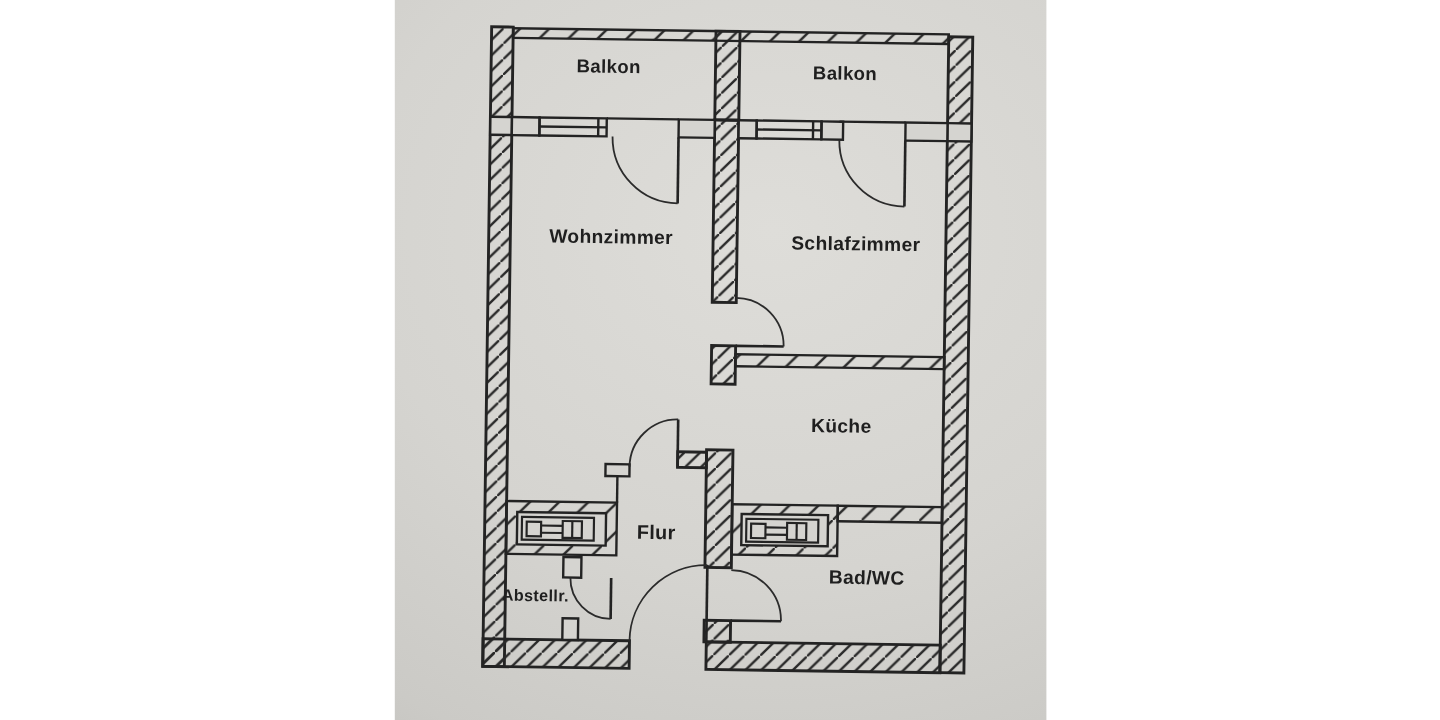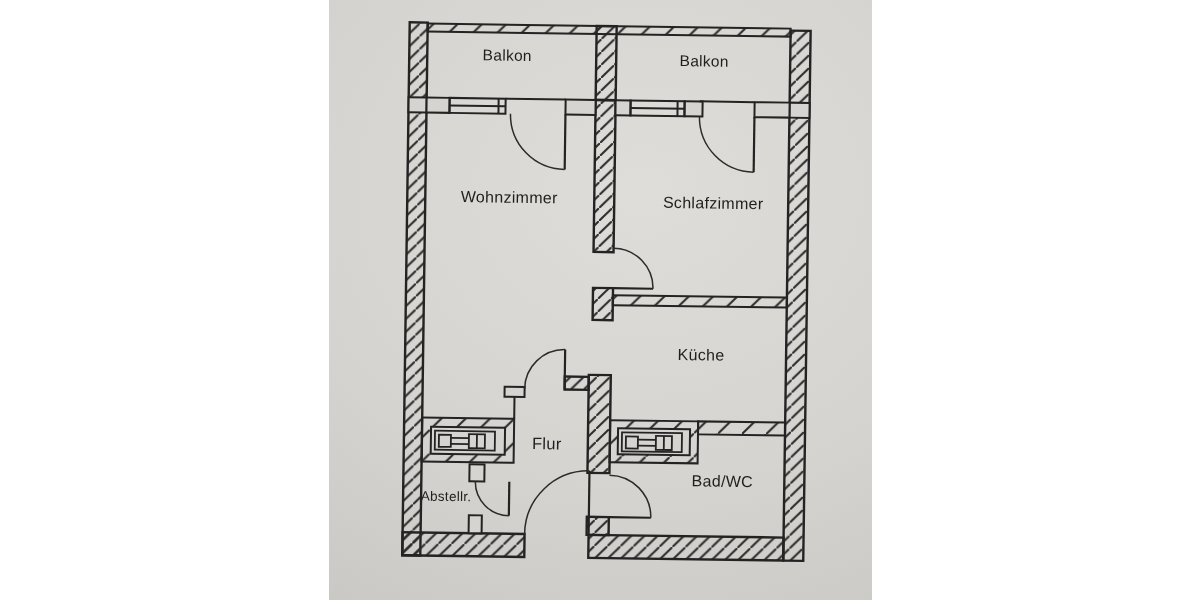--- a/index.html
+++ b/index.html
@@ -2,21 +2,21 @@
 <html><head>
 <meta charset="utf-8">
 <style>
   html,body{margin:0;padding:0;}
   body{
     width:1200px;height:600px;
     background:#ffffff;
     font-family:"Liberation Sans", sans-serif;
     position:relative;overflow:hidden;
   }
-  .stage{position:absolute;left:0;top:0;width:1200px;height:600px;}
+  .stage{position:absolute;left:0;top:0;width:1200px;height:600px;font-weight:bold;}
   .paper{
     position:absolute;left:329px;top:0;width:543px;height:600px;
     background:radial-gradient(130% 100% at 58% 32%, #deddd9 0%, #d5d4d0 48%, #cbcac6 78%, #bdbcb8 100%);
   }
   svg.plan{position:absolute;left:0;top:0;width:1200px;height:600px;}
   text{fill:#1f1f1f;letter-spacing:.3px;}
 </style>
 </head>
 <body>
 

